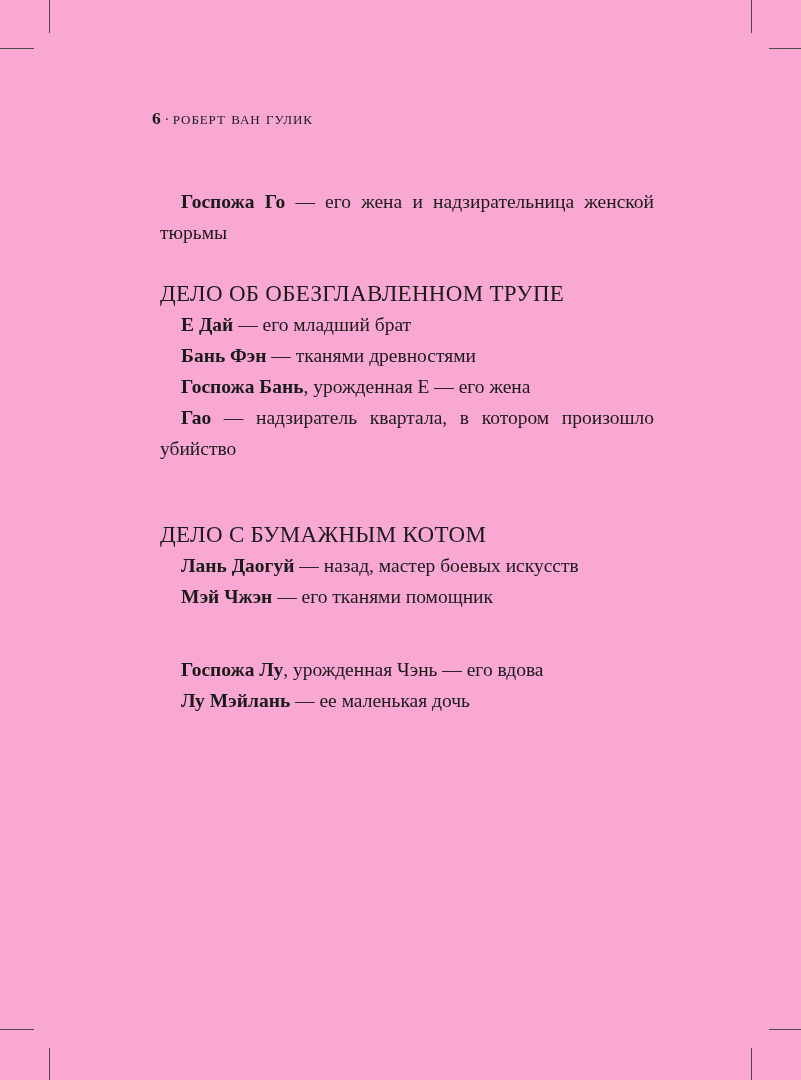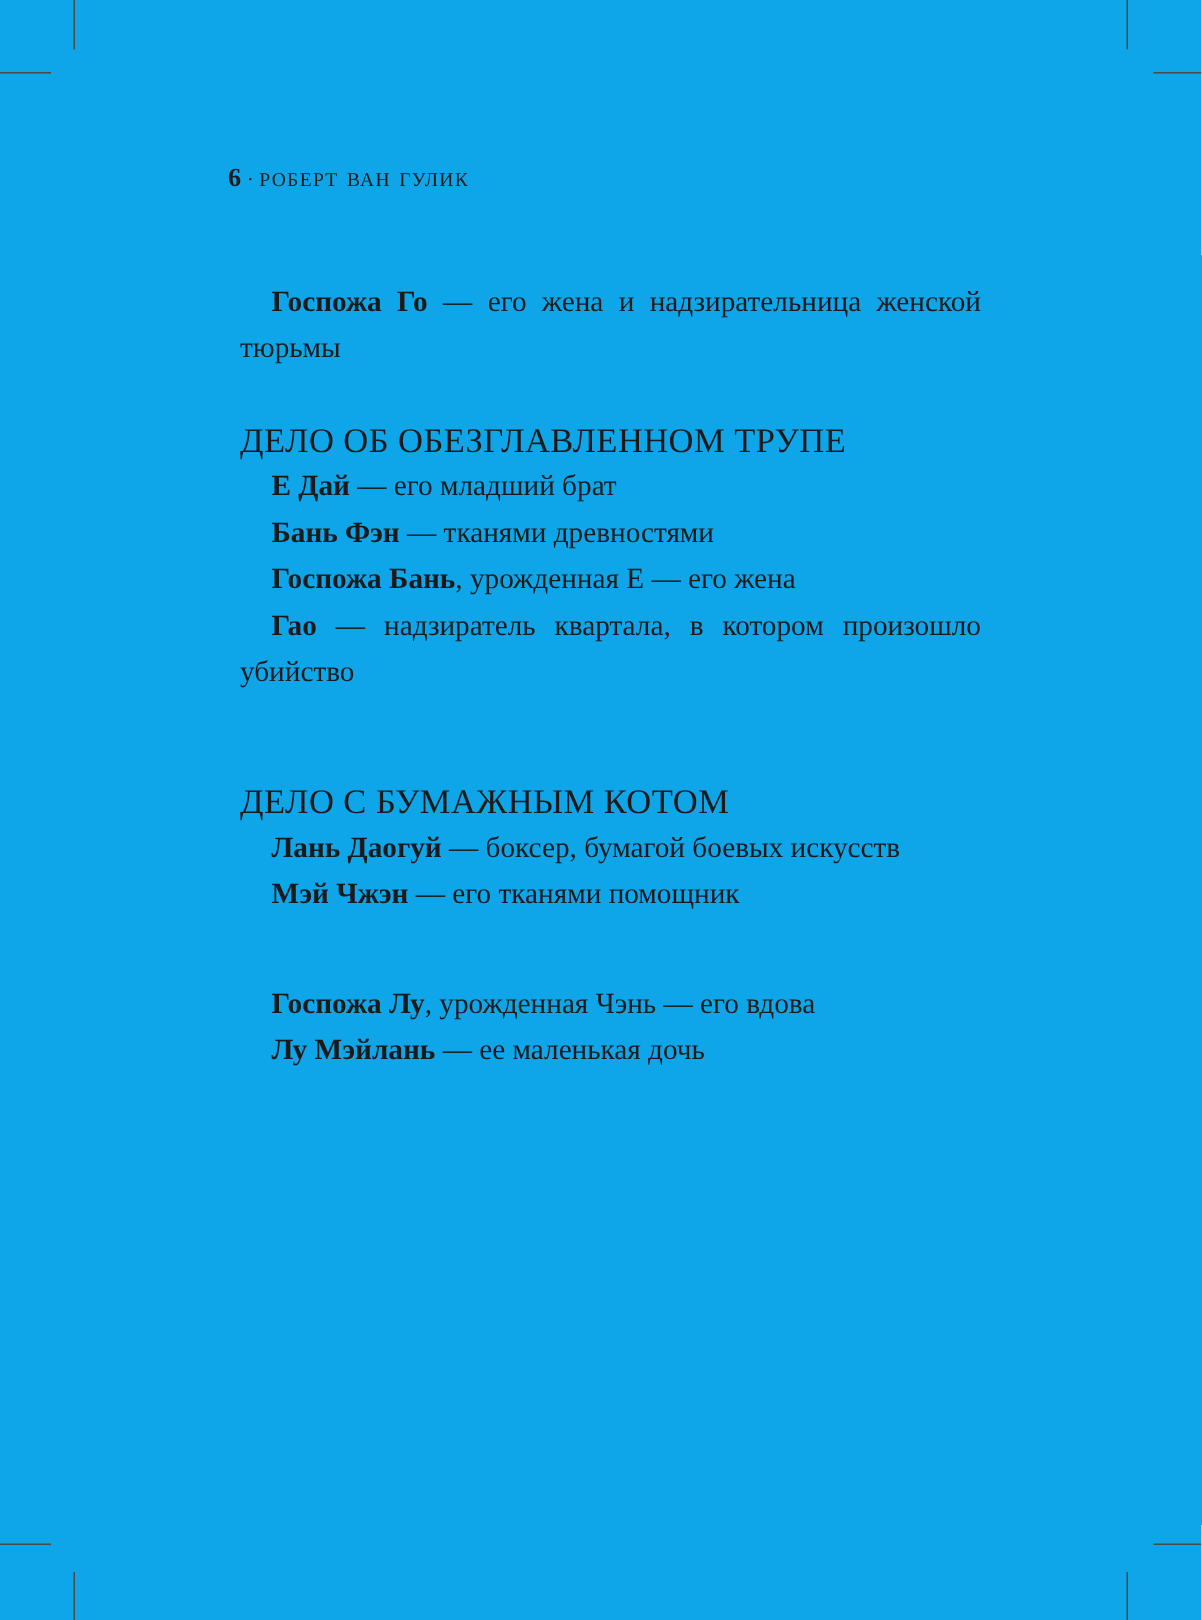--- a/index.html
+++ b/index.html
@@ -6,21 +6,21 @@
   html, body {
     margin: 0;
     padding: 0;
     background: #ffffff;
   }
 
   .page {
     position: relative;
     width: 801px;
     height: 1080px;
-    background: #0ea5e9;
+    background: #f9a8d4;
     overflow: hidden;
     font-family: "Liberation Serif", "DejaVu Serif", serif;
     color: #1a1a1a;
   }
 
   
   .crop {
     position: absolute;
     background: #4a4a4a;
   }
@@ -125,21 +125,21 @@
 
     <p class="section-head">ДЕЛО ОБ ОБЕЗГЛАВЛЕННОМ ТРУПЕ</p>
     <p class="para"><span class="nm">Е Дай</span><span> — его младший брат</span></p>
     <p class="para"><span class="nm">Бань Фэн</span><span> — тканями древностями</span></p>
     <p class="para"><span class="nm">Госпожа Бань</span><span>, урожденная Е — его жена</span></p>
     <p class="para"><span class="nm">Гао</span><span> — надзиратель квартала, в котором произошло убийство</span></p>
 
     <div class="gap-lg"></div>
 
     <p class="section-head">ДЕЛО С БУМАЖНЫМ КОТОМ</p>
-    <p class="para"><span class="nm">Лань Даогуй</span><span> — боксер, бумагой боевых искусств</span></p>
+    <p class="para"><span class="nm">Лань Даогуй</span><span> — назад, мастер боевых искусств</span></p>
     <p class="para"><span class="nm">Мэй Чжэн</span><span> — его тканями помощник</span></p>
 
     <div class="gap-md"></div>
 
     <p class="para"><span class="nm">Госпожа Лу</span><span>, урожденная Чэнь — его вдова</span></p>
     <p class="para"><span class="nm">Лу Мэйлань</span><span> — ее маленькая дочь</span></p>
 
   </div>
 </div>
 

